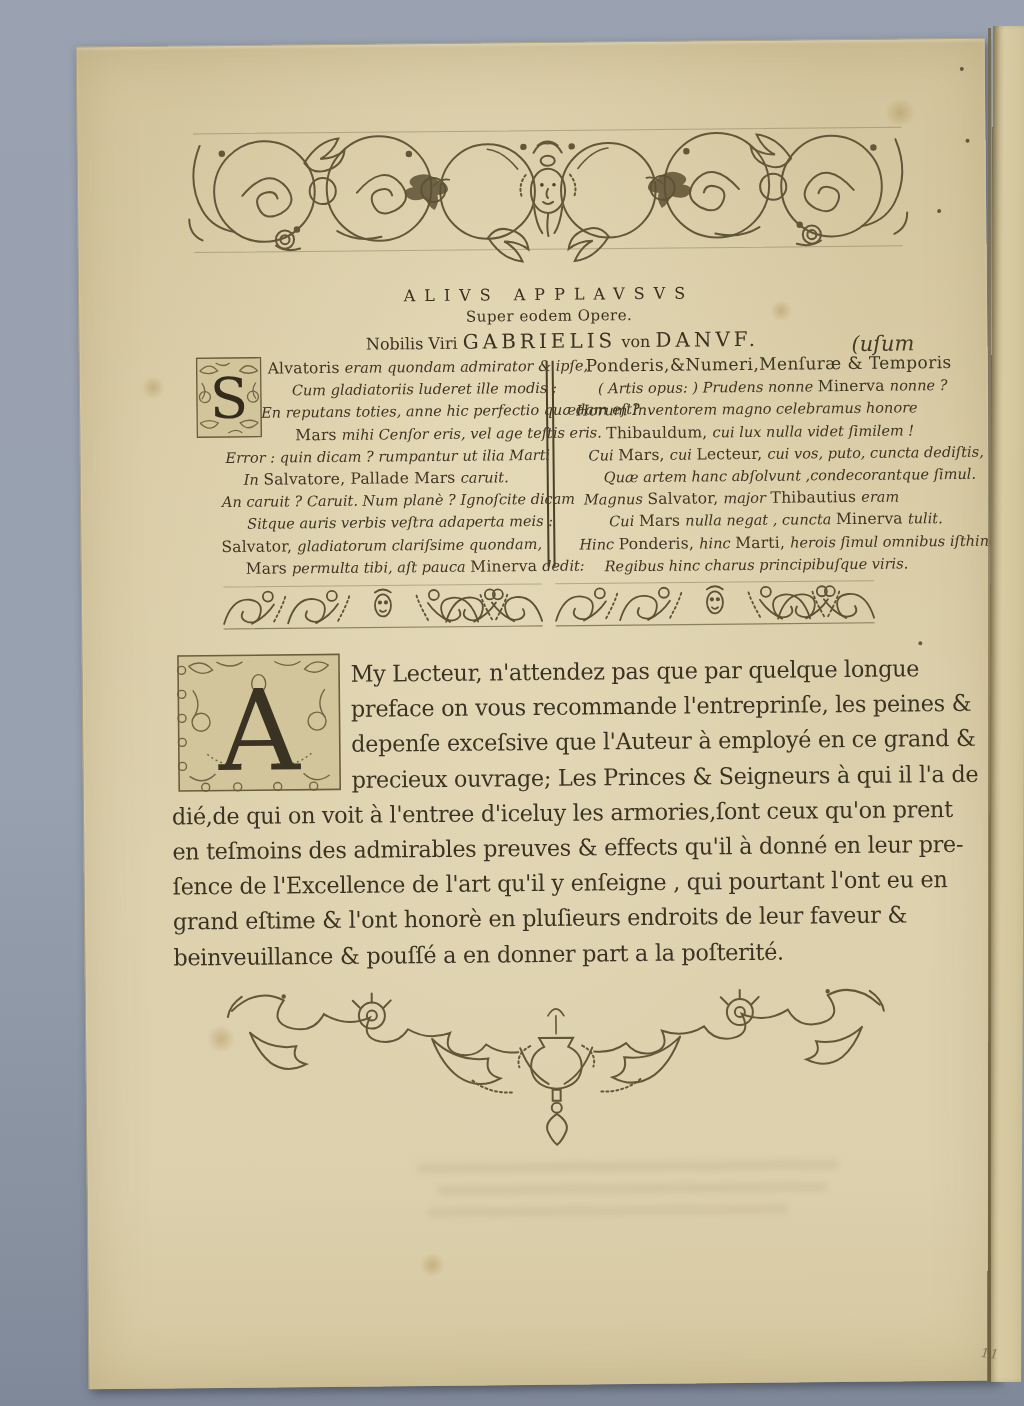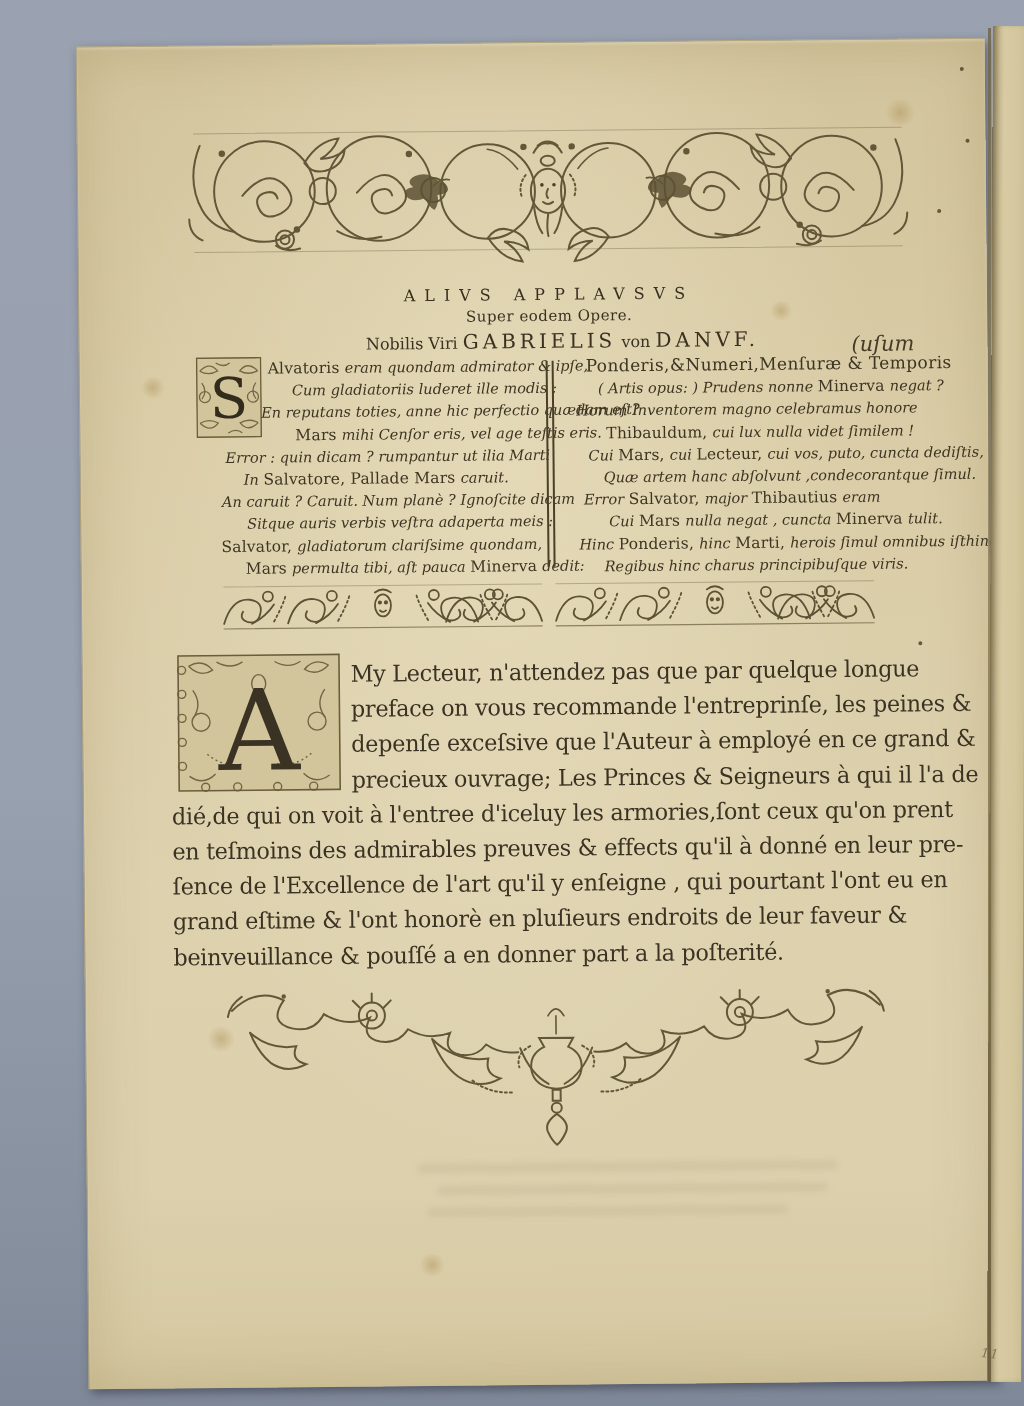--- a/index.html
+++ b/index.html
@@ -174,26 +174,26 @@
       <div class="verse-line" style="margin-left: 45px;"><span class="seg-i">Error : quin dicam ? rumpantur ut ilia Marti</span></div>
       <div class="verse-line" style="margin-left: 63px;"><span class="seg-i">In </span><span class="seg-r">Salvatore, Pallade Mars </span><span class="seg-i">caruit.</span></div>
       <div class="verse-line" style="margin-left: 41px;"><span class="seg-i">An caruit ? Caruit.  Num planè ? Ignoſcite dicam</span></div>
       <div class="verse-line" style="margin-left: 66px;"><span class="seg-i">Sitque auris verbis veſtra adaperta meis :</span></div>
       <div class="verse-line" style="margin-left: 40px;"><span class="seg-r">Salvator, </span><span class="seg-i">gladiatorum clariſsime quondam,</span></div>
       <div class="verse-line" style="margin-left: 64px;"><span class="seg-r">Mars </span><span class="seg-i">permulta tibi, aſt pauca </span><span class="seg-r">Minerva </span><span class="seg-i">dedit:</span></div>
     </div>
   <div class="col-rule"></div>
   <div class="verse-col verse-right">
       <div class="verse-line lg" style="margin-left: 26px;"><span class="seg-r">Ponderis,&amp;Numeri,Menſuræ &amp; Temporis</span></div>
-      <div class="verse-line" style="margin-left: 38px;"><span class="seg-i">( Artis opus: ) Prudens nonne </span><span class="seg-r">Minerva </span><span class="seg-i">negat ?</span></div>
+      <div class="verse-line" style="margin-left: 38px;"><span class="seg-i">( Artis opus: ) Prudens nonne </span><span class="seg-r">Minerva </span><span class="seg-i">nonne ?</span></div>
       <div class="verse-line" style="margin-left: 16px;"><span class="seg-i">Horum Inventorem magno celebramus honore</span></div>
       <div class="verse-line" style="margin-left: 46px;"><span class="seg-r">Thibauldum, </span><span class="seg-i">cui lux nulla videt ſimilem !</span></div>
       <div class="verse-line" style="margin-left: 28px;"><span class="seg-i">Cui </span><span class="seg-r">Mars, </span><span class="seg-i">cui </span><span class="seg-r">Lecteur, </span><span class="seg-i">cui vos, puto, cuncta dediſtis,</span></div>
       <div class="verse-line" style="margin-left: 43px;"><span class="seg-i">Quæ artem hanc abſolvunt ,condecorantque ſimul.</span></div>
-      <div class="verse-line" style="margin-left: 23px;"><span class="seg-i">Error </span><span class="seg-r">Salvator, </span><span class="seg-i">major </span><span class="seg-r">Thibautius </span><span class="seg-i">eram</span></div>
+      <div class="verse-line" style="margin-left: 23px;"><span class="seg-i">Magnus </span><span class="seg-r">Salvator, </span><span class="seg-i">major </span><span class="seg-r">Thibautius </span><span class="seg-i">eram</span></div>
       <div class="verse-line" style="margin-left: 48px;"><span class="seg-i">Cui </span><span class="seg-r">Mars </span><span class="seg-i">nulla negat , cuncta </span><span class="seg-r">Minerva </span><span class="seg-i">tulit.</span></div>
       <div class="verse-line" style="margin-left: 18px;"><span class="seg-i">Hinc </span><span class="seg-r">Ponderis, </span><span class="seg-i">hinc </span><span class="seg-r">Marti, </span><span class="seg-i">herois ſimul omnibus iſthinc,</span></div>
       <div class="verse-line" style="margin-left: 43px;"><span class="seg-i">Regibus hinc charus principibuſque viris.</span></div>
     </div>
 
   <div class="orn frieze-left">
     <svg viewBox="0 0 322 52">
       <defs>
         <g id="fmot">
           <path d="M2,42 q8,-26 26,-24 q14,2 10,15 q-3,10 -13,7 q-8,-3 -4,-10" fill="none"></path>

